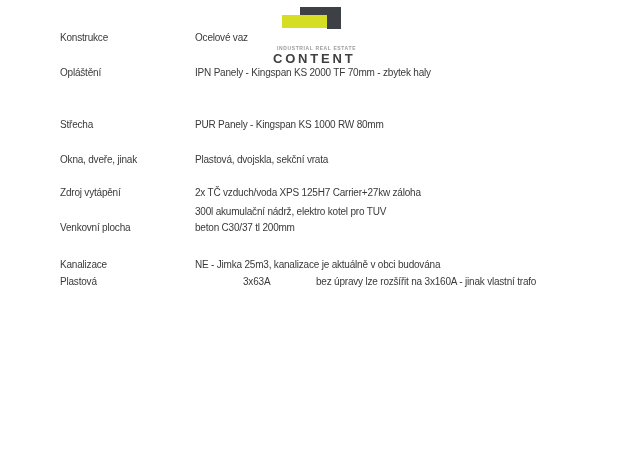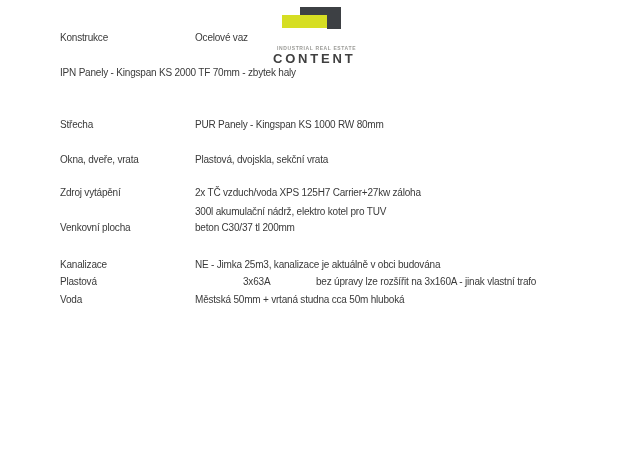--- a/index.html
+++ b/index.html
@@ -60,32 +60,33 @@
     <div class="logo-wordmark">CONTENT</div>
     <div class="logo-tagline">INDUSTRIAL REAL ESTATE</div>
   </div>
 
   <div class="row" style="top:28px">
     <div class="label">Konstrukce</div>
     <div class="value">Ocelové vaz</div>
   </div>
 
   <div class="row" style="top:63px">
+    <div class="label">Opláštění</div>
     <div class="value">
       <div>IPN Panely - Kingspan KS 2000 TF 70mm - zbytek haly</div>
     </div>
   </div>
 
   <div class="row" style="top:115px">
     <div class="label">Střecha</div>
     <div class="value">PUR Panely - Kingspan KS 1000 RW 80mm</div>
   </div>
 
   <div class="row" style="top:150px">
-    <div class="label">Okna, dveře, vrata</div>
+    <div class="label">Okna, dveře, jinak</div>
     <div class="value">Plastová, dvojskla, sekční vrata</div>
   </div>
 
   <div class="row" style="top:183px">
     <div class="label">Zdroj vytápění</div>
     <div class="value">
       <div>2x TČ vzduch/voda XPS 125H7 Carrier+27kw záloha</div>
       <div>300l akumulační nádrž, elektro kotel pro TUV</div>
     </div>
   </div>
@@ -100,18 +101,14 @@
     <div class="value">NE - Jimka 25m3, kanalizace je aktuálně v obci budována</div>
   </div>
 
   <div class="row" style="top:272px">
     <div class="label">Plastová</div>
     <div class="value">
       <span class="value-primary">3x63A</span><span>bez úpravy lze rozšířit na 3x160A - jinak vlastní trafo</span>
     </div>
   </div>
 
-  <div class="row" style="top:290px">
-    <div class="label">Voda</div>
-    <div class="value">Městská 50mm + vrtaná studna cca 50m hluboká</div>
-  </div>
 
 </div>
 
 </body></html>

